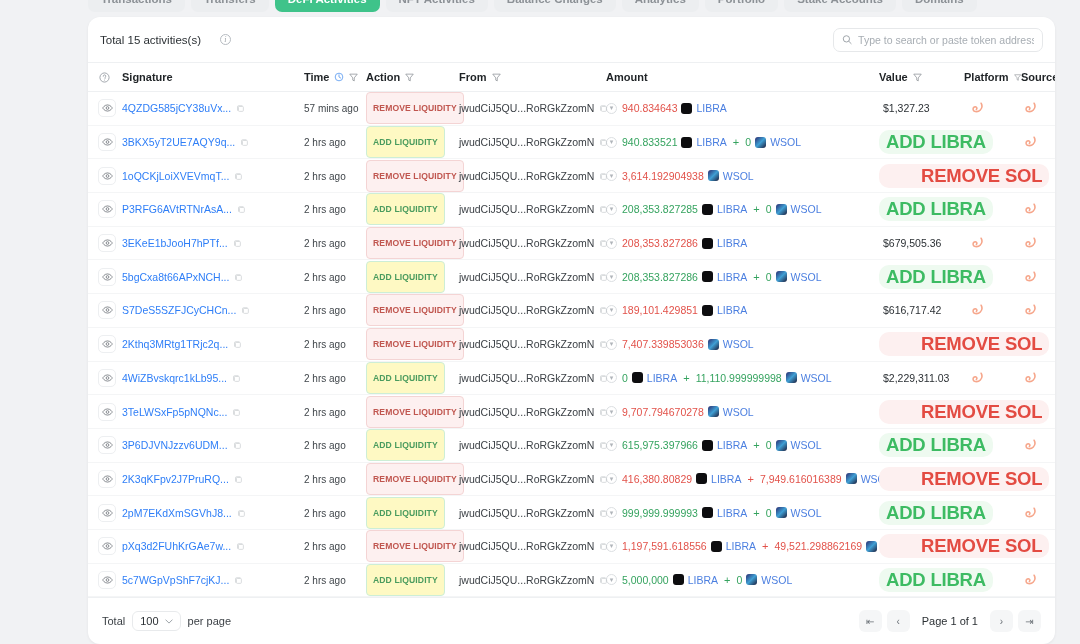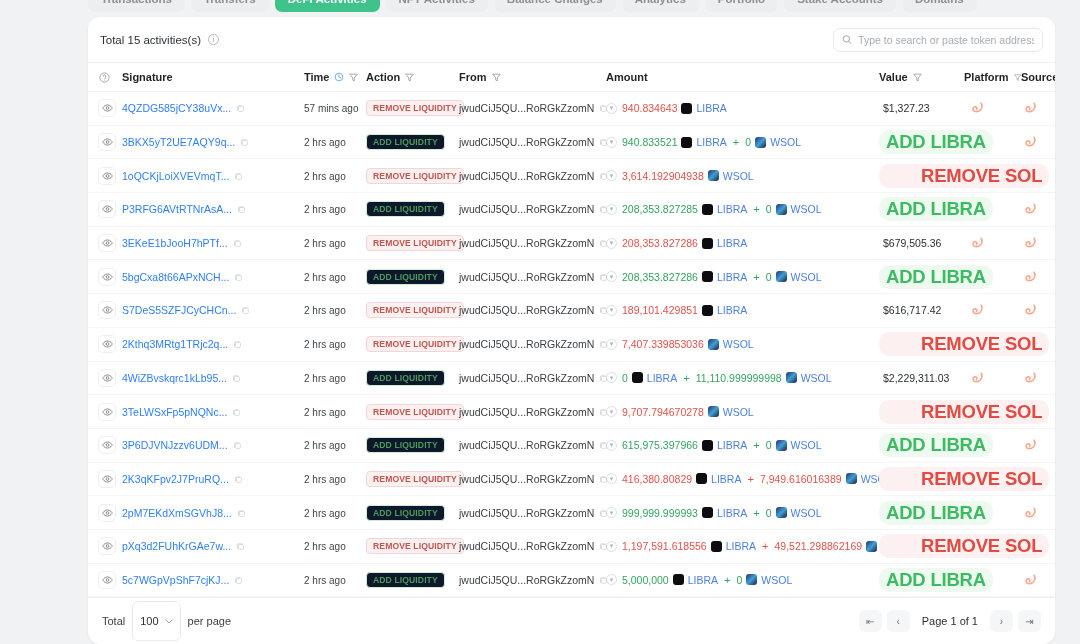--- a/index.html
+++ b/index.html
@@ -35,21 +35,21 @@
     overflow: hidden;
   }
 
   
   .cardhead {
     height: 45px; display: flex; align-items: center;
     padding: 0 12px 0 12px;
   }
   .total {
     font-size: 11.5px; color: #2b3034; font-weight: 500;
-    display: flex; align-items: center; gap: 7px;
+    display: flex; align-items: center; gap: 19px;
   }
   .info-i {
     width: 11px; height: 11px; border-radius: 50%;
     border: 1px solid #b6bbc1; color: #9aa0a6;
     font-size: 8px; line-height: 9px; text-align: center;
     font-family: "Liberation Serif", serif; font-style: italic;
   }
   .searchbox {
     margin-left: auto;
     width: 210px; height: 24px;
@@ -100,25 +100,25 @@
     display: flex; align-items: center; justify-content: center;
     background: #fff;
   }
   .sig { color: #2e7ef7; font-size: 10.5px; margin-top: 39px; }
   .copy { display: inline-block; margin-left: 5px; vertical-align: -1px; opacity: .5; }
   .time { color: #40464b; font-size: 10px; }
   .addr { color: #3c4146; font-size: 10.5px; }
 
   .badge {
     display: inline-flex; align-items: center; justify-content: center;
-    height: 16px; padding: 0 6px; border-radius: 4px;
+    height: 32px; padding: 0 6px; border-radius: 4px;
     font-size: 8.6px; font-weight: 700; letter-spacing: .1px;
   }
   .badge.remove { background: #fdf0f0; border: 1px solid #f4d4d4; color: #c0564f; }
-  .badge.add    { background: #0f172a; border: 1px solid #cdeed6; color: #4a9b5e; }
+  .badge.add    { background: #fef9c3; border: 1px solid #cdeed6; color: #4a9b5e; }
 
   .amount { display: flex; align-items: center; gap: 4px; font-size: 10.5px; }
   .chev-circ {
     width: 11px; height: 11px; border-radius: 50%;
     border: 1px solid #dcdfe2; color: #b0b5ba;
     display: inline-flex; align-items: center; justify-content: center;
     font-size: 7px; flex: 0 0 auto; margin-right: 1px;
   }
   .num.red   { color: #e2524a; }
   .num.green { color: #35a35f; }
@@ -148,21 +148,21 @@
   
   .footer {
     position: absolute; left: 0; bottom: 0;
     width: 100%; height: 47px;
     border-top: 1px solid #eef0f2;
     display: flex; align-items: center;
     padding: 0 14px;
   }
   .show-lbl { font-size: 11px; color: #3c4146; }
   .select {
-    margin: 16px 7px; height: 40px; min-width: 44px;
+    margin: 16px 7px; height: 20px; min-width: 44px;
     border: 1px solid #e8eaec; border-radius: 6px;
     display: flex; align-items: center; justify-content: space-between; gap: 6px;
     font-size: 11px; color: #2b3034; padding: 0 7px; background: #fff;
   }
   .pager { margin-left: auto; display: flex; align-items: center; gap: 5px; }
   .pbtn {
     width: 23px; height: 22px; border-radius: 6px;
     background: #f5f6f7; color: #6c7278;
     display: flex; align-items: center; justify-content: center;
     font-size: 10px;

